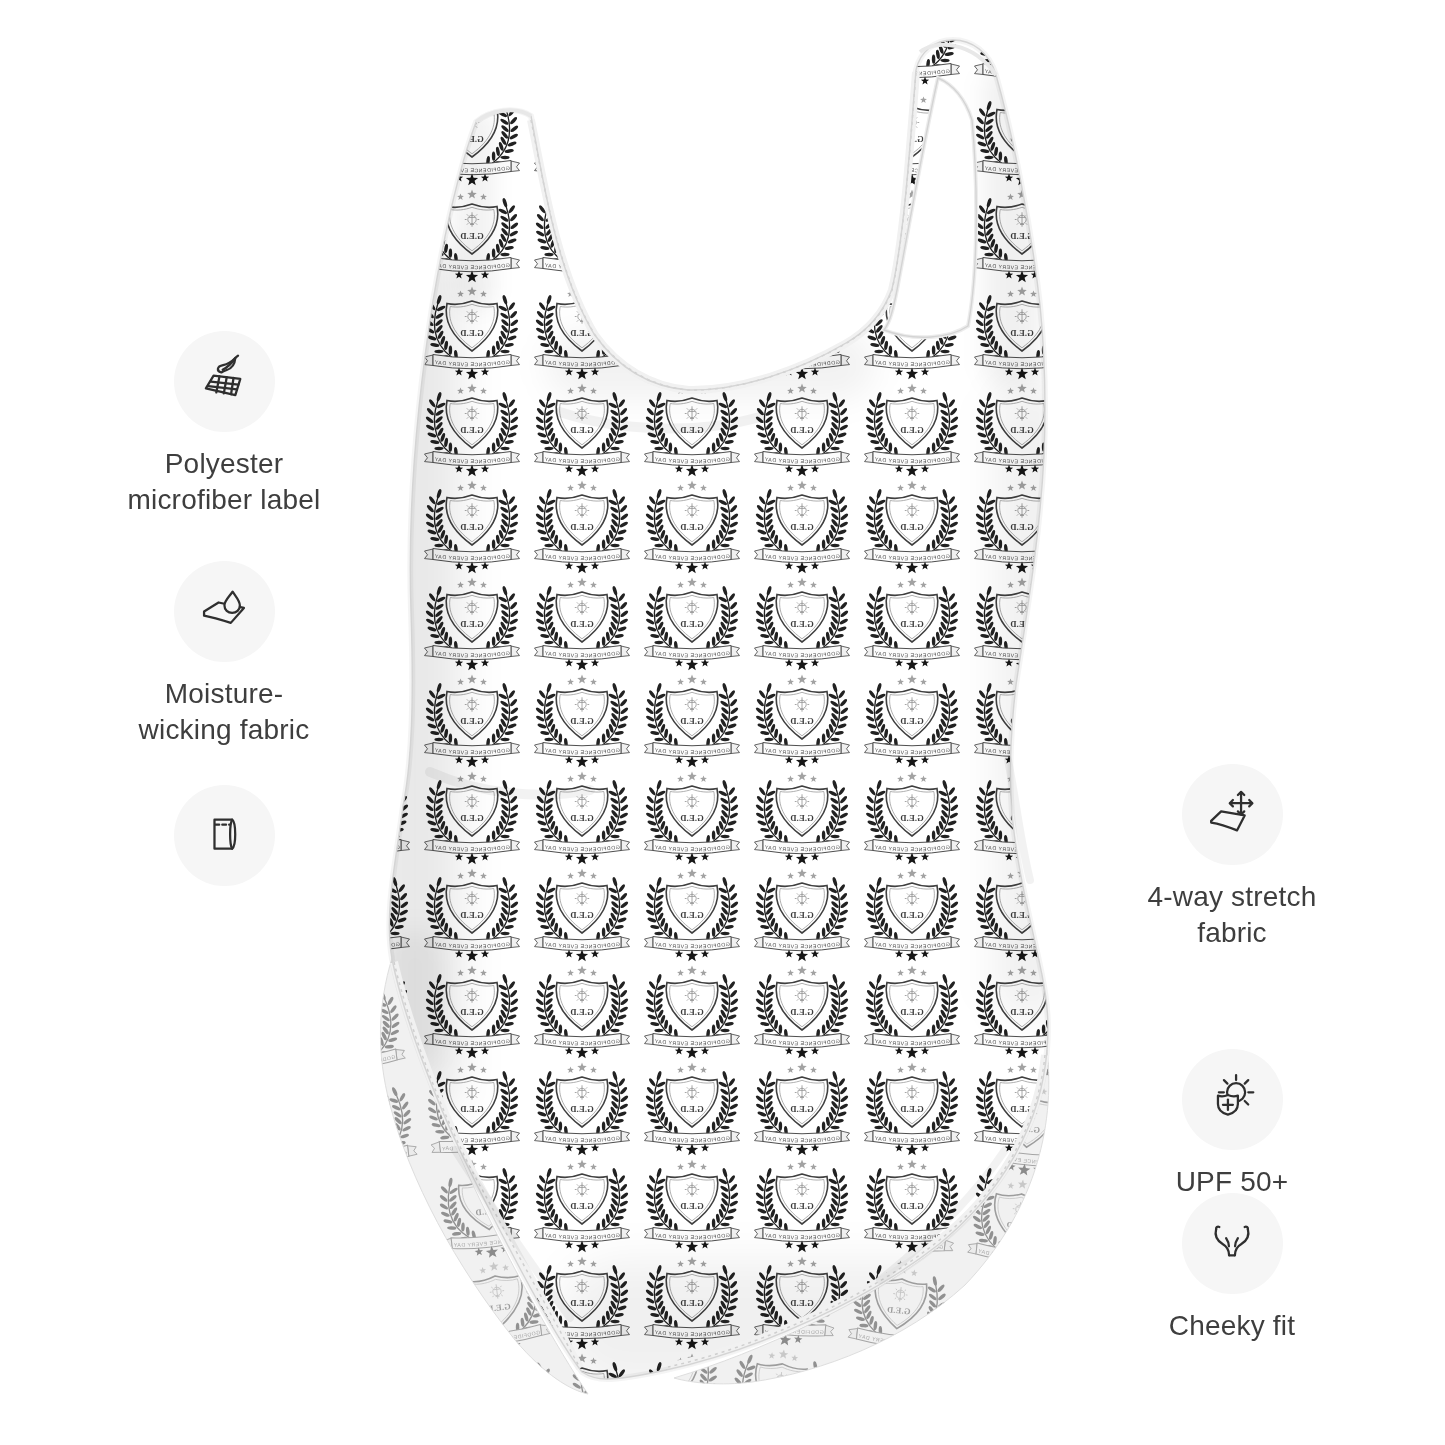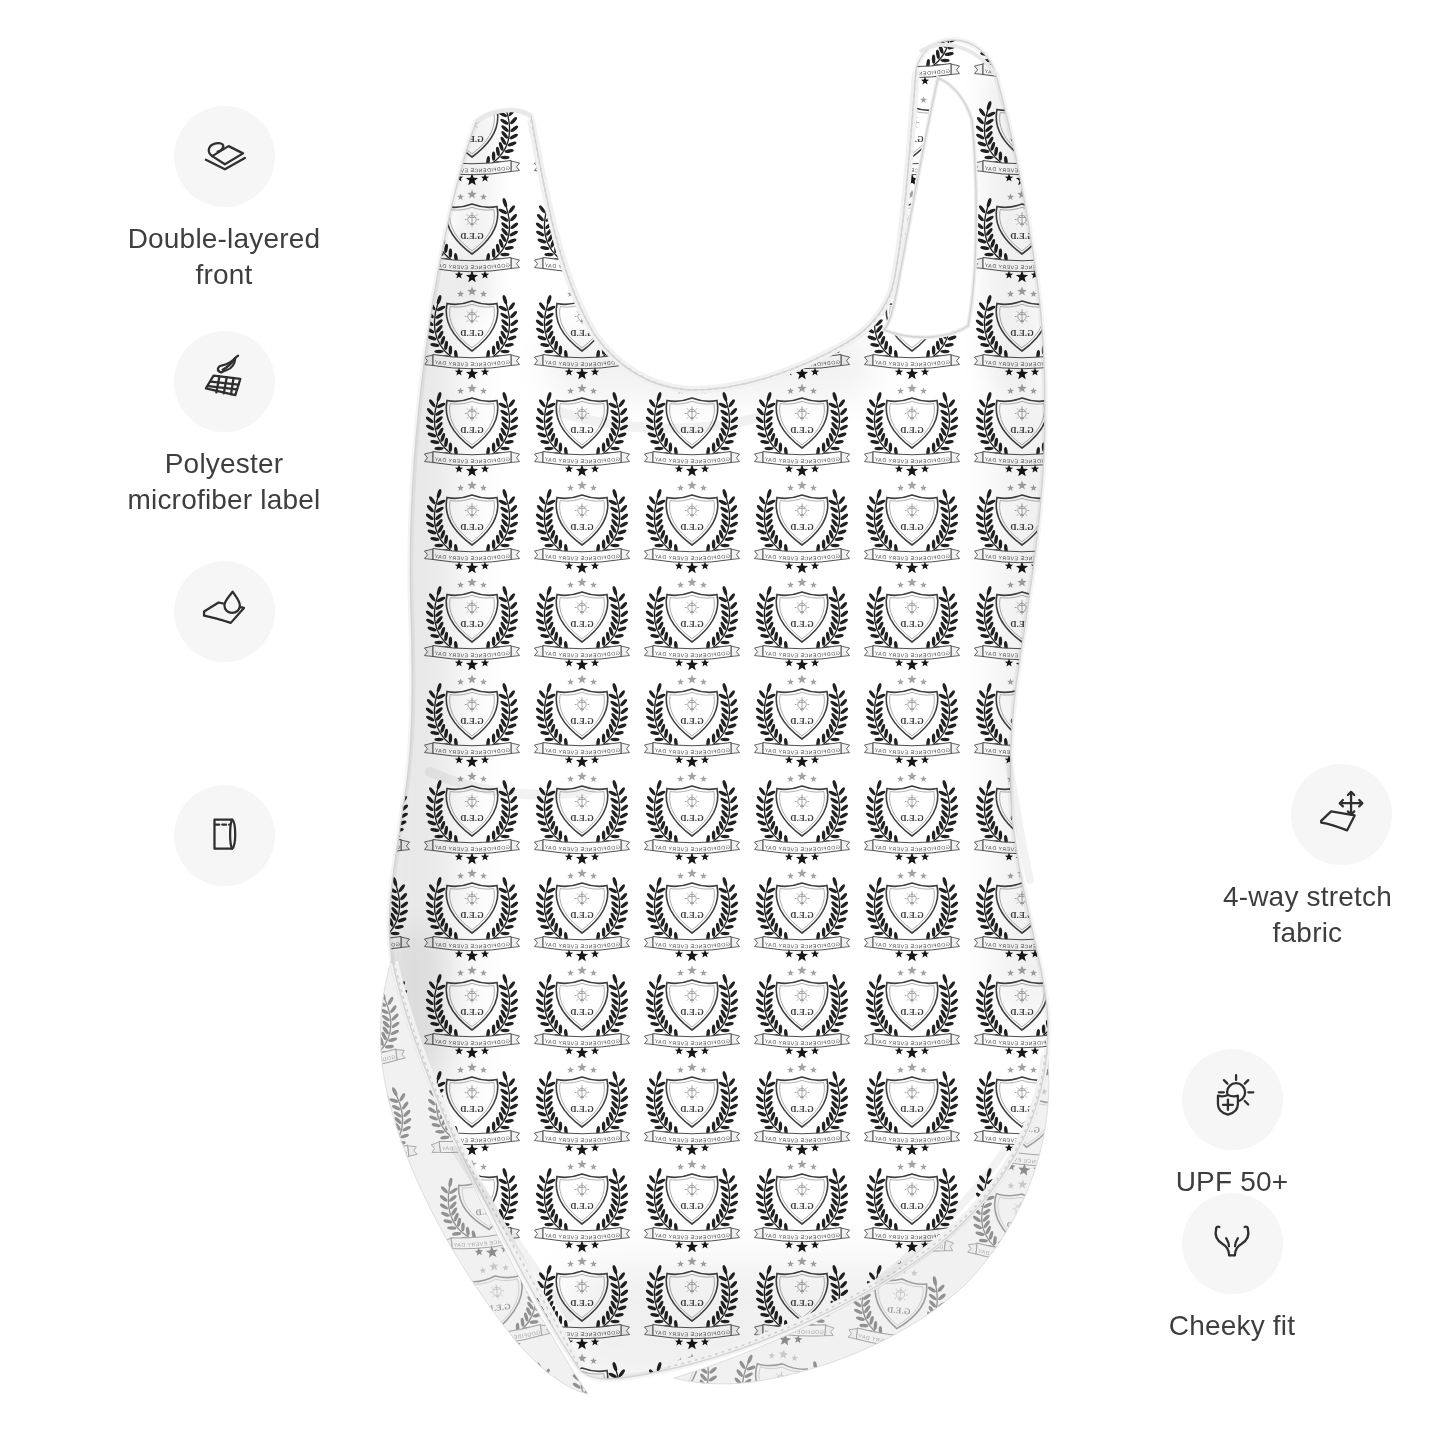--- a/index.html
+++ b/index.html
@@ -4,21 +4,21 @@
 <style>
   html,body{margin:0;padding:0;background:#ffffff;}
   body{width:1445px;height:1445px;overflow:hidden;
        font-family:"Liberation Sans", sans-serif;}
   #stage{position:relative;width:1445px;height:1445px;background:var(--page-bg,#fff);}
 
   
   .feature{position:absolute;width:320px;display:flex;flex-direction:column;align-items:center;}
   .f1{left:64px;top:106px;}  .f2{left:64px;top:331px;justify-content:space-between;}
   .f3{left:64px;top:561px;}  .f4{left:64px;top:785px;}
-  .f5{left:1072px;top:764px;align-items:flex-end;}.f6{left:1072px;top:1049px;}
+  .f5{left:1072px;top:764px;}.f6{left:1072px;top:1049px;}
   .f7{left:1072px;top:1193px;}
   .icon-circle{width:101px;height:101px;border-radius:50%;
     background:var(--circle-bg,#f6f6f6);display:flex;align-items:center;justify-content:center;}
   .fi{width:58px;height:58px;fill:none;stroke:var(--icon-stroke,#2f2f2f);
       stroke-width:2.5;stroke-linecap:round;stroke-linejoin:round;}
   .fi .bgfill{fill:var(--circle-bg,#f6f6f6);}
   .feature-label{margin-top:14px;font-size:28px;line-height:36px;letter-spacing:.2px;
       color:var(--label-color,#3e3e3e);text-align:center;}
   .feature-label span{display:block;}
 
@@ -235,33 +235,20 @@
       <g>
         <path class="wrk" stroke-width="10" d="M 560 412 C 620 432 700 434 760 417"></path>
         <path class="wrk" stroke-width="10" d="M 430 772 C 480 794 540 800 590 790"></path>
         <path class="wrk" stroke-width="8" d="M 1008 760 C 1016 800 1020 840 1030 880"></path>
         <path class="wrk" stroke-width="8" d="M 455 1150 C 490 1205 530 1262 570 1318"></path>
         <path class="wrk" stroke-width="8" d="M 880 1280 C 930 1240 975 1195 1005 1150"></path>
       </g>
     </svg>
   </div>
 
-  <div class="feature f1">
-    <div class="icon-circle">
-      <svg class="fi" viewBox="0 0 64 64">
-        <path d="M19 31 L37 20 L53 28 L33 40 Z"></path>
-        <path d="M19 31 C13 27 14 19 23 17 C30 15.5 33 19 30 23 C29 24.5 27 25.6 25 26"></path>
-        <path d="M12 35 L33 45.5 L55 33"></path>
-      </svg>
-    </div>
-    <div class="feature-label">
-      <span>Double-layered</span>
-      <span>front</span>
-    </div>
-  </div>
 
   <div class="feature f2">
     <div class="icon-circle">
       <svg class="fi" viewBox="0 0 64 64">
         <path d="M12 39 L20.5 25 L50 28.5 L44.5 46.5 Z"></path>
         <path d="M17.5 31.5 L47.8 35"></path>
           <path d="M14.8 36.5 L46.2 40.2"></path>
         <path d="M27 25.8 L23.5 43.5"></path>
           <path d="M35 26.7 L31.8 44.6"></path>
           <path d="M42.5 27.6 L39.8 45.5"></path>
@@ -274,20 +261,24 @@
       <span>microfiber label</span>
     </div>
   </div>
 
   <div class="feature f3">
     <div class="icon-circle">
       <svg class="fi" viewBox="0 0 64 64">
         <path d="M10 31.5 L26 21.5 L54 27.5 L39.5 44 C29.5 40.8 19.5 37.8 10 36 Z"></path>
         <path class="bgfill" d="M41.5 9.5 C45 15 49.5 19.3 49.5 24.8 C49.5 29.6 45.7 33 41 33 C36.3 33 32.5 29.6 32.5 24.8 C32.5 19.3 38 15 41.5 9.5 Z"></path>
       </svg>
+    </div>
+    <div class="feature-label">
+      <span>Moisture-</span>
+      <span>wicking fabric</span>
     </div>
   </div>
 
   <div class="feature f4">
     <div class="icon-circle">
       <svg class="fi" viewBox="0 0 64 64">
         <path d="M21.5 14 L41 14 C45.5 17.5 45.5 42.5 41 46 L21.5 46 L21.5 14 Z"></path>
         <path d="M41 14 C38 19 38 41 41 46"></path>
         <path d="M22.5 19.5 H38" stroke-dasharray="4.2 3.4"></path>
       </svg>

